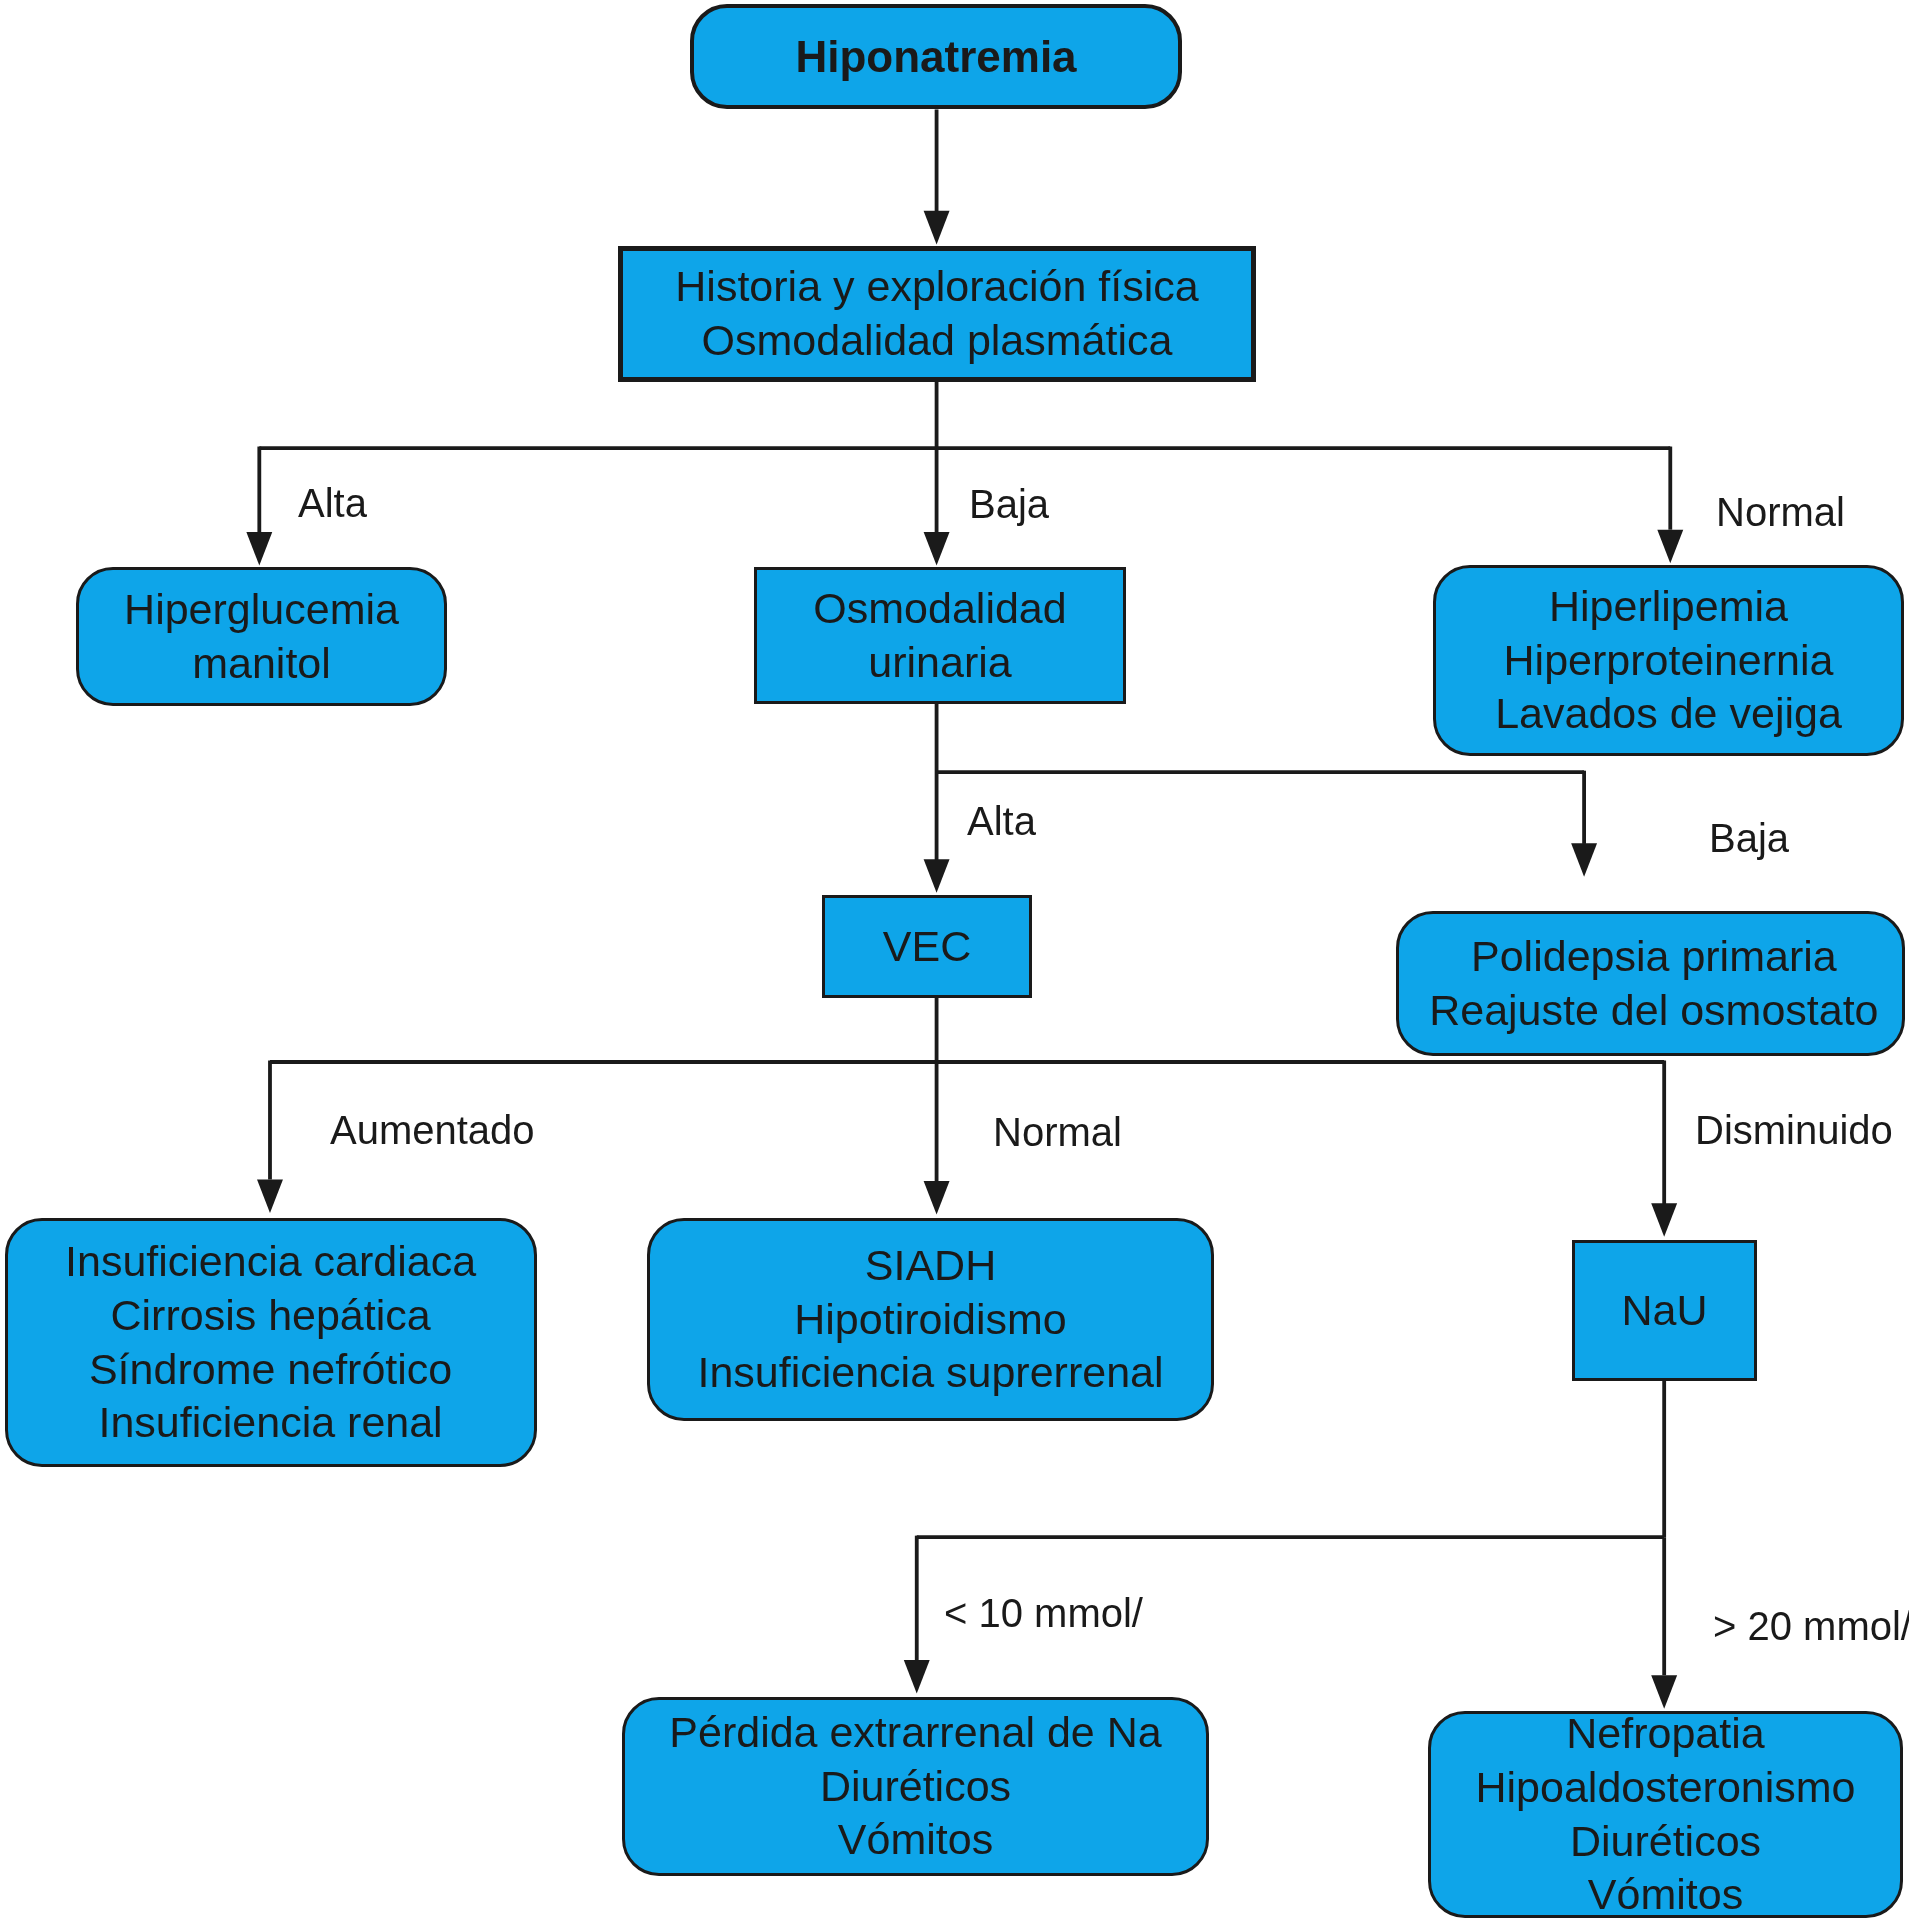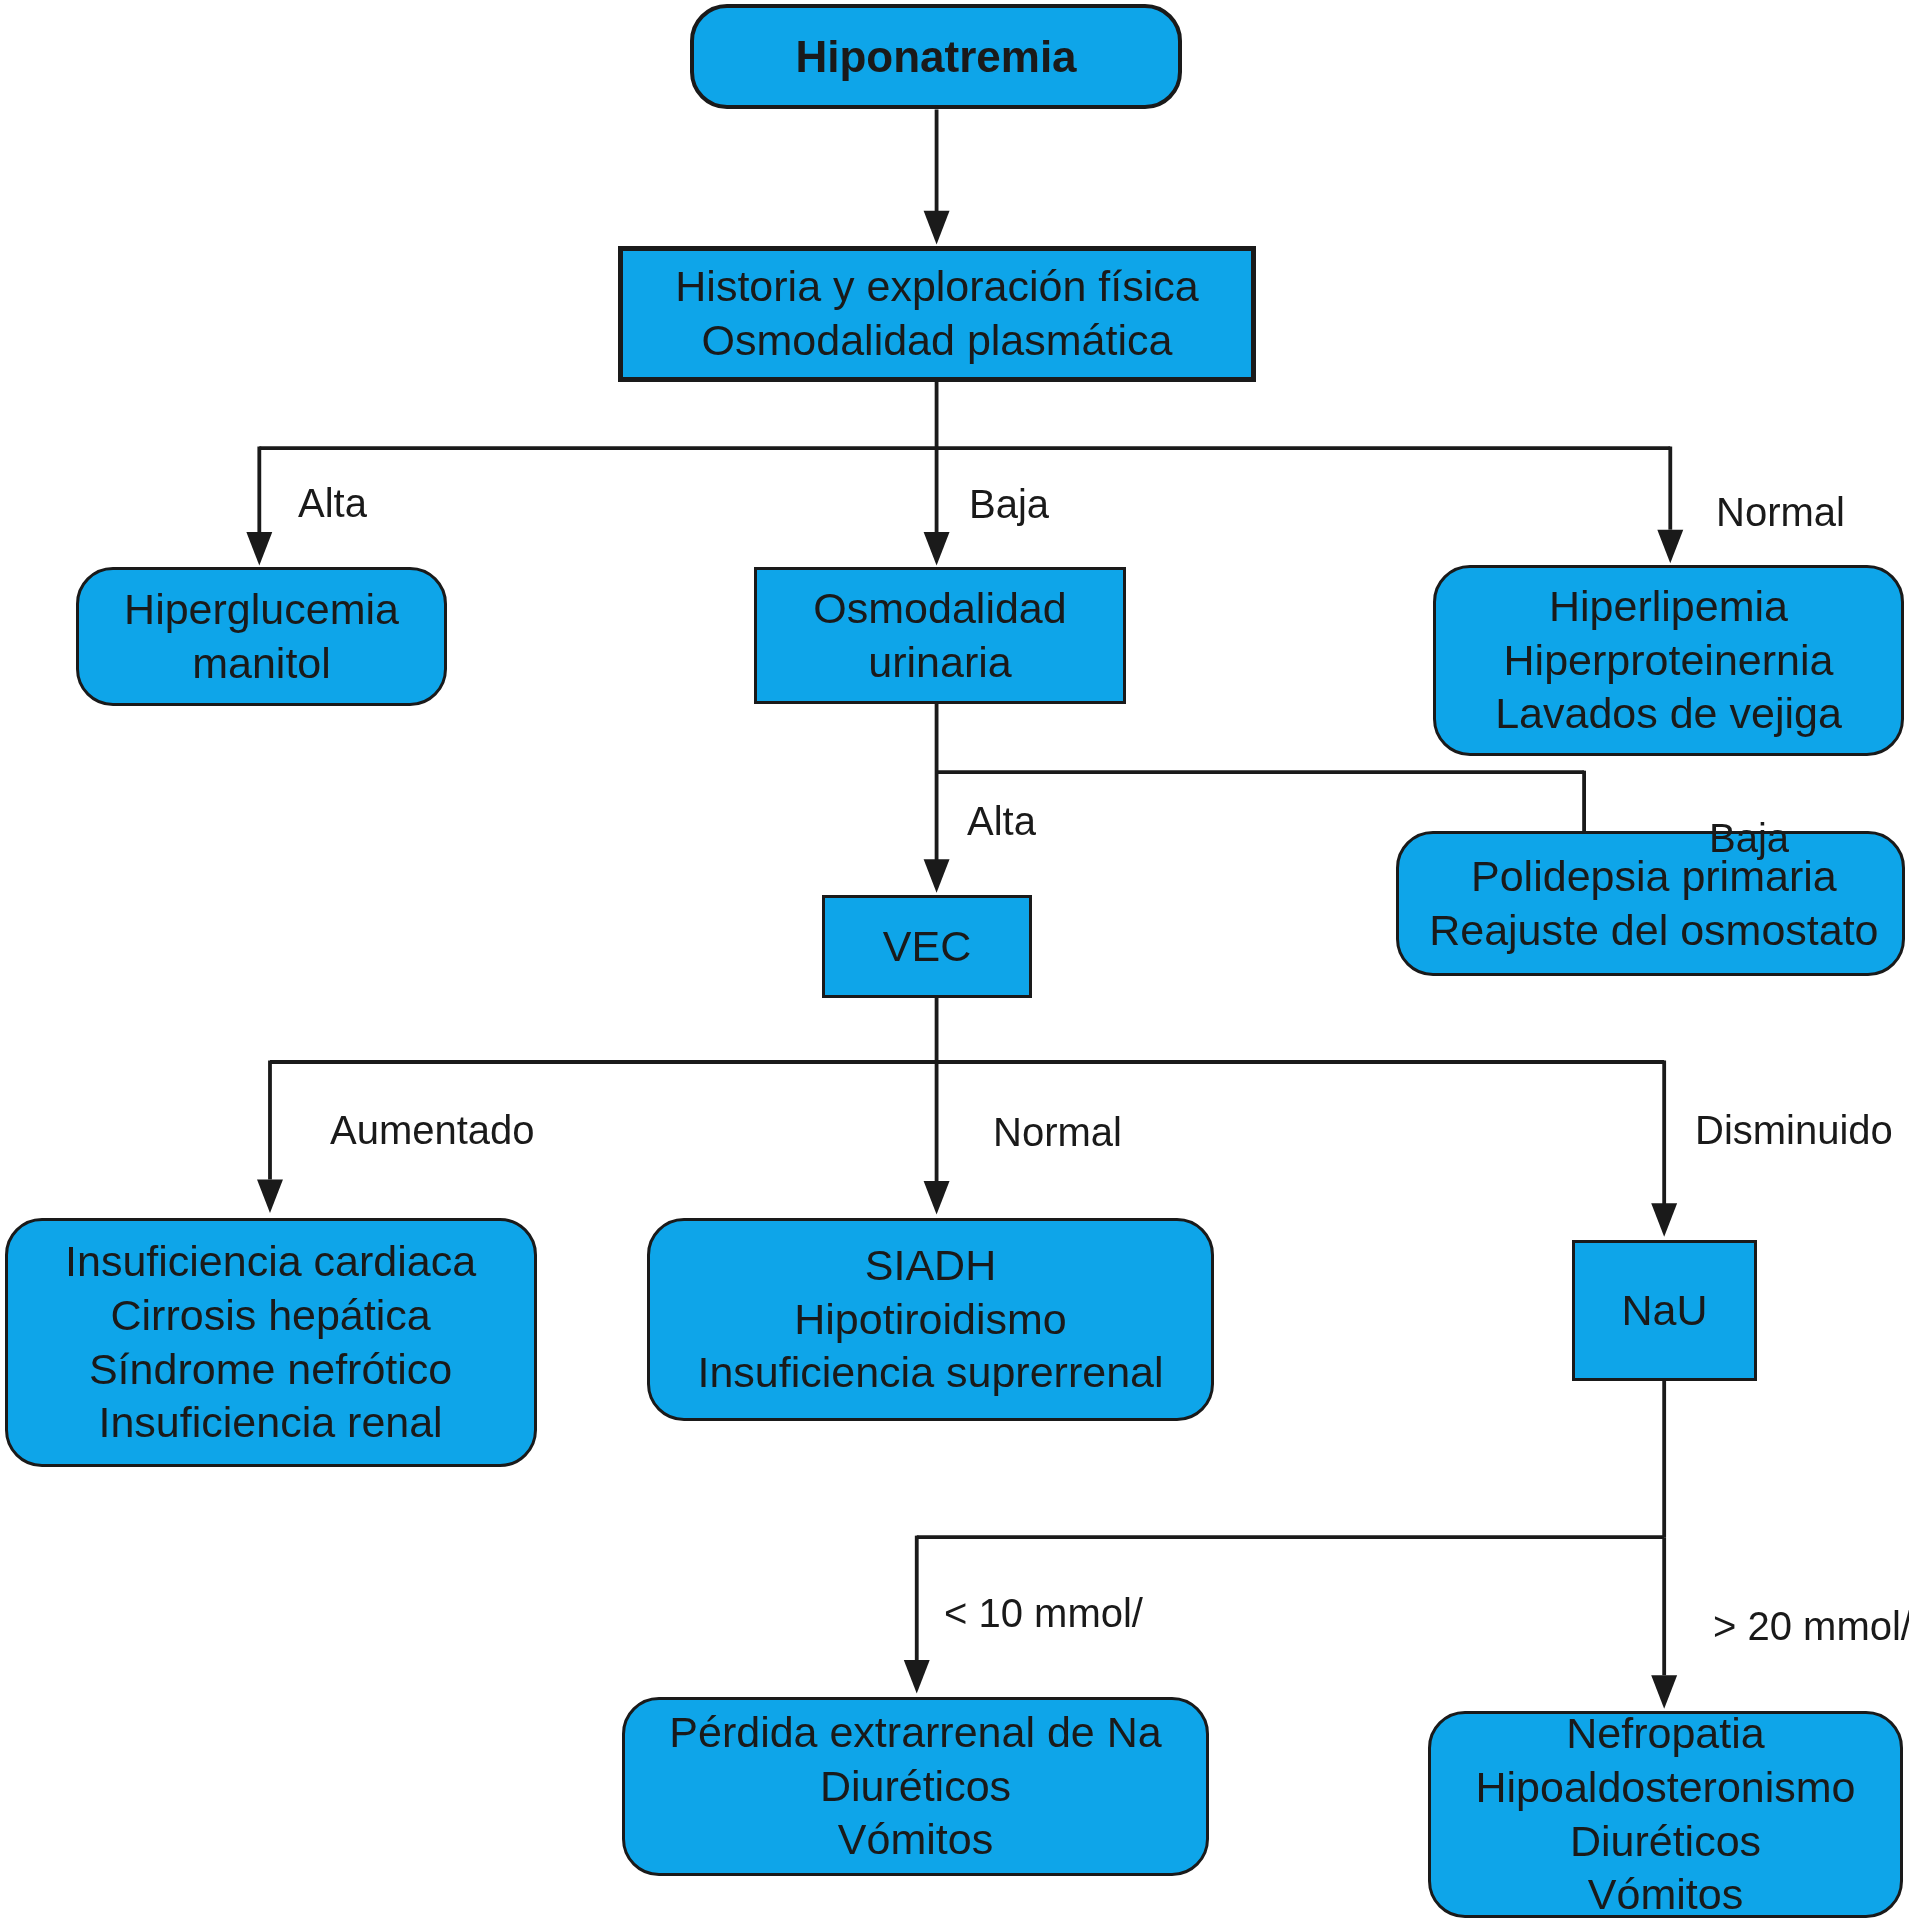--- a/index.html
+++ b/index.html
@@ -125,21 +125,21 @@
 
   <div class="node" style="left:754px; top:567px; width:372px; height:137px;">Osmodalidad
 urinaria</div>
 
   <div class="node rounded" style="left:1433px; top:565px; width:471px; height:191px;">Hiperlipemia
 Hiperproteinernia
 Lavados de vejiga</div>
 
   <div class="node" style="left:822px; top:895px; width:210px; height:103px;">VEC</div>
 
-  <div class="node rounded" style="left:1396px; top:831px; width:509px; height:145px;padding-left:22px;">Polidepsia primaria
+  <div class="node rounded" style="left:1396px; top:911px; width:509px; height:145px;padding-left:22px;">Polidepsia primaria
 Reajuste del osmostato</div>
 
   <div class="node rounded" style="left:4.6px; top:1218px; width:532px; height:249px;">Insuficiencia cardiaca
 Cirrosis hepática
 Síndrome nefrótico
 Insuficiencia renal</div>
 
   <div class="node rounded" style="left:647px; top:1218px; width:567px; height:203px;">SIADH
 Hipotiroidismo
 Insuficiencia suprerrenal</div>

